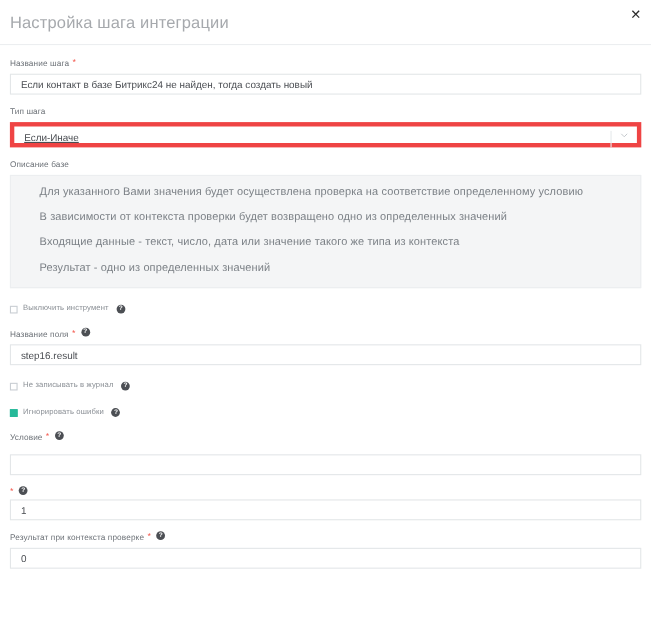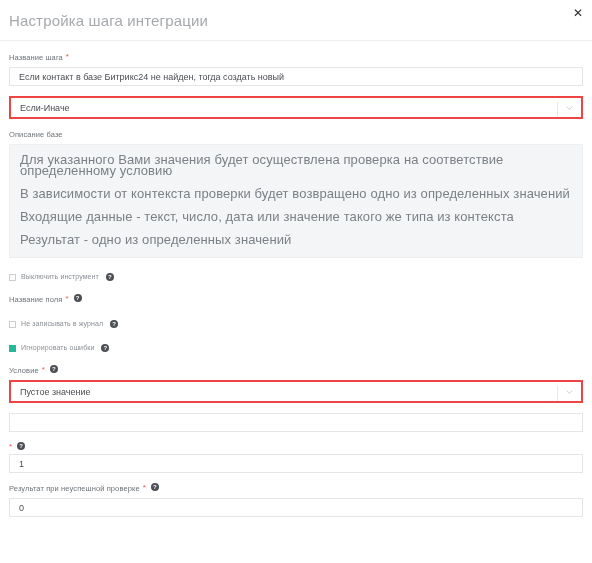--- a/index.html
+++ b/index.html
@@ -93,28 +93,29 @@
     border-radius: 0;
     display: flex;
     align-items: center;
   }
   .input.empty { color: #9aa0a6; }
 
   .select {
     position: relative;
     width: 100%;
     height: 23px;
-    border: 2px solid #ef4444;
-    background: #ffffff;
-    display: flex;
-    align-items: center;
+    border: 4px solid #ef4444;
+    background: #ffffff;
+    display: flex;
+    align-items: flex-end;
     padding: 0 9px;
     font-size: 9px;
     color: #4a4d52;
     cursor: pointer;
+    text-decoration: underline;
   }
   .select .divider {
     position: absolute;
     right: 23px; top: 4px;
     width: 1px; height: 15px;
     background: #e6e9eb;
   }
   .select .chev {
     position: absolute;
     right: 7px; top: 50%;
@@ -126,24 +127,24 @@
     justify-content: center;
   }
 
   
   .desc-box {
     background: #f4f5f6;
     border: 1px solid #eceef0;
     padding: 9px 10px 10px 10px;
   }
   .desc-line {
-    font-size: 13px;
+    font-size: 10px;
     color: #7b8086;
     line-height: 11px;
-    margin: 0 0 12px 0;
+    margin: 0 0 12px 16px;
     letter-spacing: .1px;
   }
   .desc-line:last-child { margin-bottom: 2px; }
 
   
   .cbrow {
     display: flex;
     align-items: center;
     gap: 5px;
     margin-top: 14px;
@@ -181,20 +182,23 @@
 
     <div class="field">
       <div class="flabel">
         <span>Название шага</span>
         <span class="req">*</span>
       </div>
       <div class="input">Если контакт в базе Битрикс24 не найден, тогда создать новый</div>
     </div>
 
     <div class="field">
+      <div class="flabel">
+        <span>Тип шага</span>
+      </div>
       <div class="select">
         <span>Если-Иначе</span>
         <span class="divider"></span>
         <span class="chev">
           <svg width="9" height="9" viewBox="0 0 10 10" aria-hidden="true">
               <path d="M2 3.5 L5 6.5 L8 3.5" fill="none" stroke="currentColor" stroke-width="1"></path>
             </svg>
         </span>
       </div>
     </div>
@@ -216,66 +220,58 @@
       <span class="cblabel">Выключить инструмент</span>
       <span class="help-icon">?</span>
     </div>
 
     <div class="field" style="margin-top:12px;">
       <div class="flabel">
         <span>Название поля</span>
         <span class="req">*</span>
         <span class="help-icon">?</span>
       </div>
+      <div class="input">step16.result</div>
     </div>
 
     <div class="cbrow">
       <span class="cbox"></span>
       <span class="cblabel">Не записывать в журнал</span>
       <span class="help-icon">?</span>
     </div>
 
     <div class="cbrow">
       <span class="cbox checked"></span>
       <span class="cblabel">Игнорировать ошибки</span>
       <span class="help-icon">?</span>
     </div>
 
     <div class="field" style="margin-top:12px;">
       <div class="flabel">
         <span>Условие</span>
         <span class="req">*</span>
         <span class="help-icon">?</span>
       </div>
-      <div class="select">
-        <span>Пустое значение</span>
-        <span class="divider"></span>
-        <span class="chev">
-          <svg width="9" height="9" viewBox="0 0 10 10" aria-hidden="true">
-              <path d="M2 3.5 L5 6.5 L8 3.5" fill="none" stroke="currentColor" stroke-width="1"></path>
-            </svg>
-        </span>
-      </div>
     </div>
 
     <div class="field">
       <div class="input empty"></div>
     </div>
 
     <div class="field">
       <div class="flabel">
         <span class="req">*</span>
         <span class="help-icon">?</span>
       </div>
       <div class="input">1</div>
     </div>
 
     <div class="field">
       <div class="flabel">
-        <span>Результат при неуспешной проверке</span>
+        <span>Результат при контекста проверке</span>
         <span class="req">*</span>
         <span class="help-icon">?</span>
       </div>
       <div class="input">0</div>
     </div>
 
   </div>
 
 </div>
 

